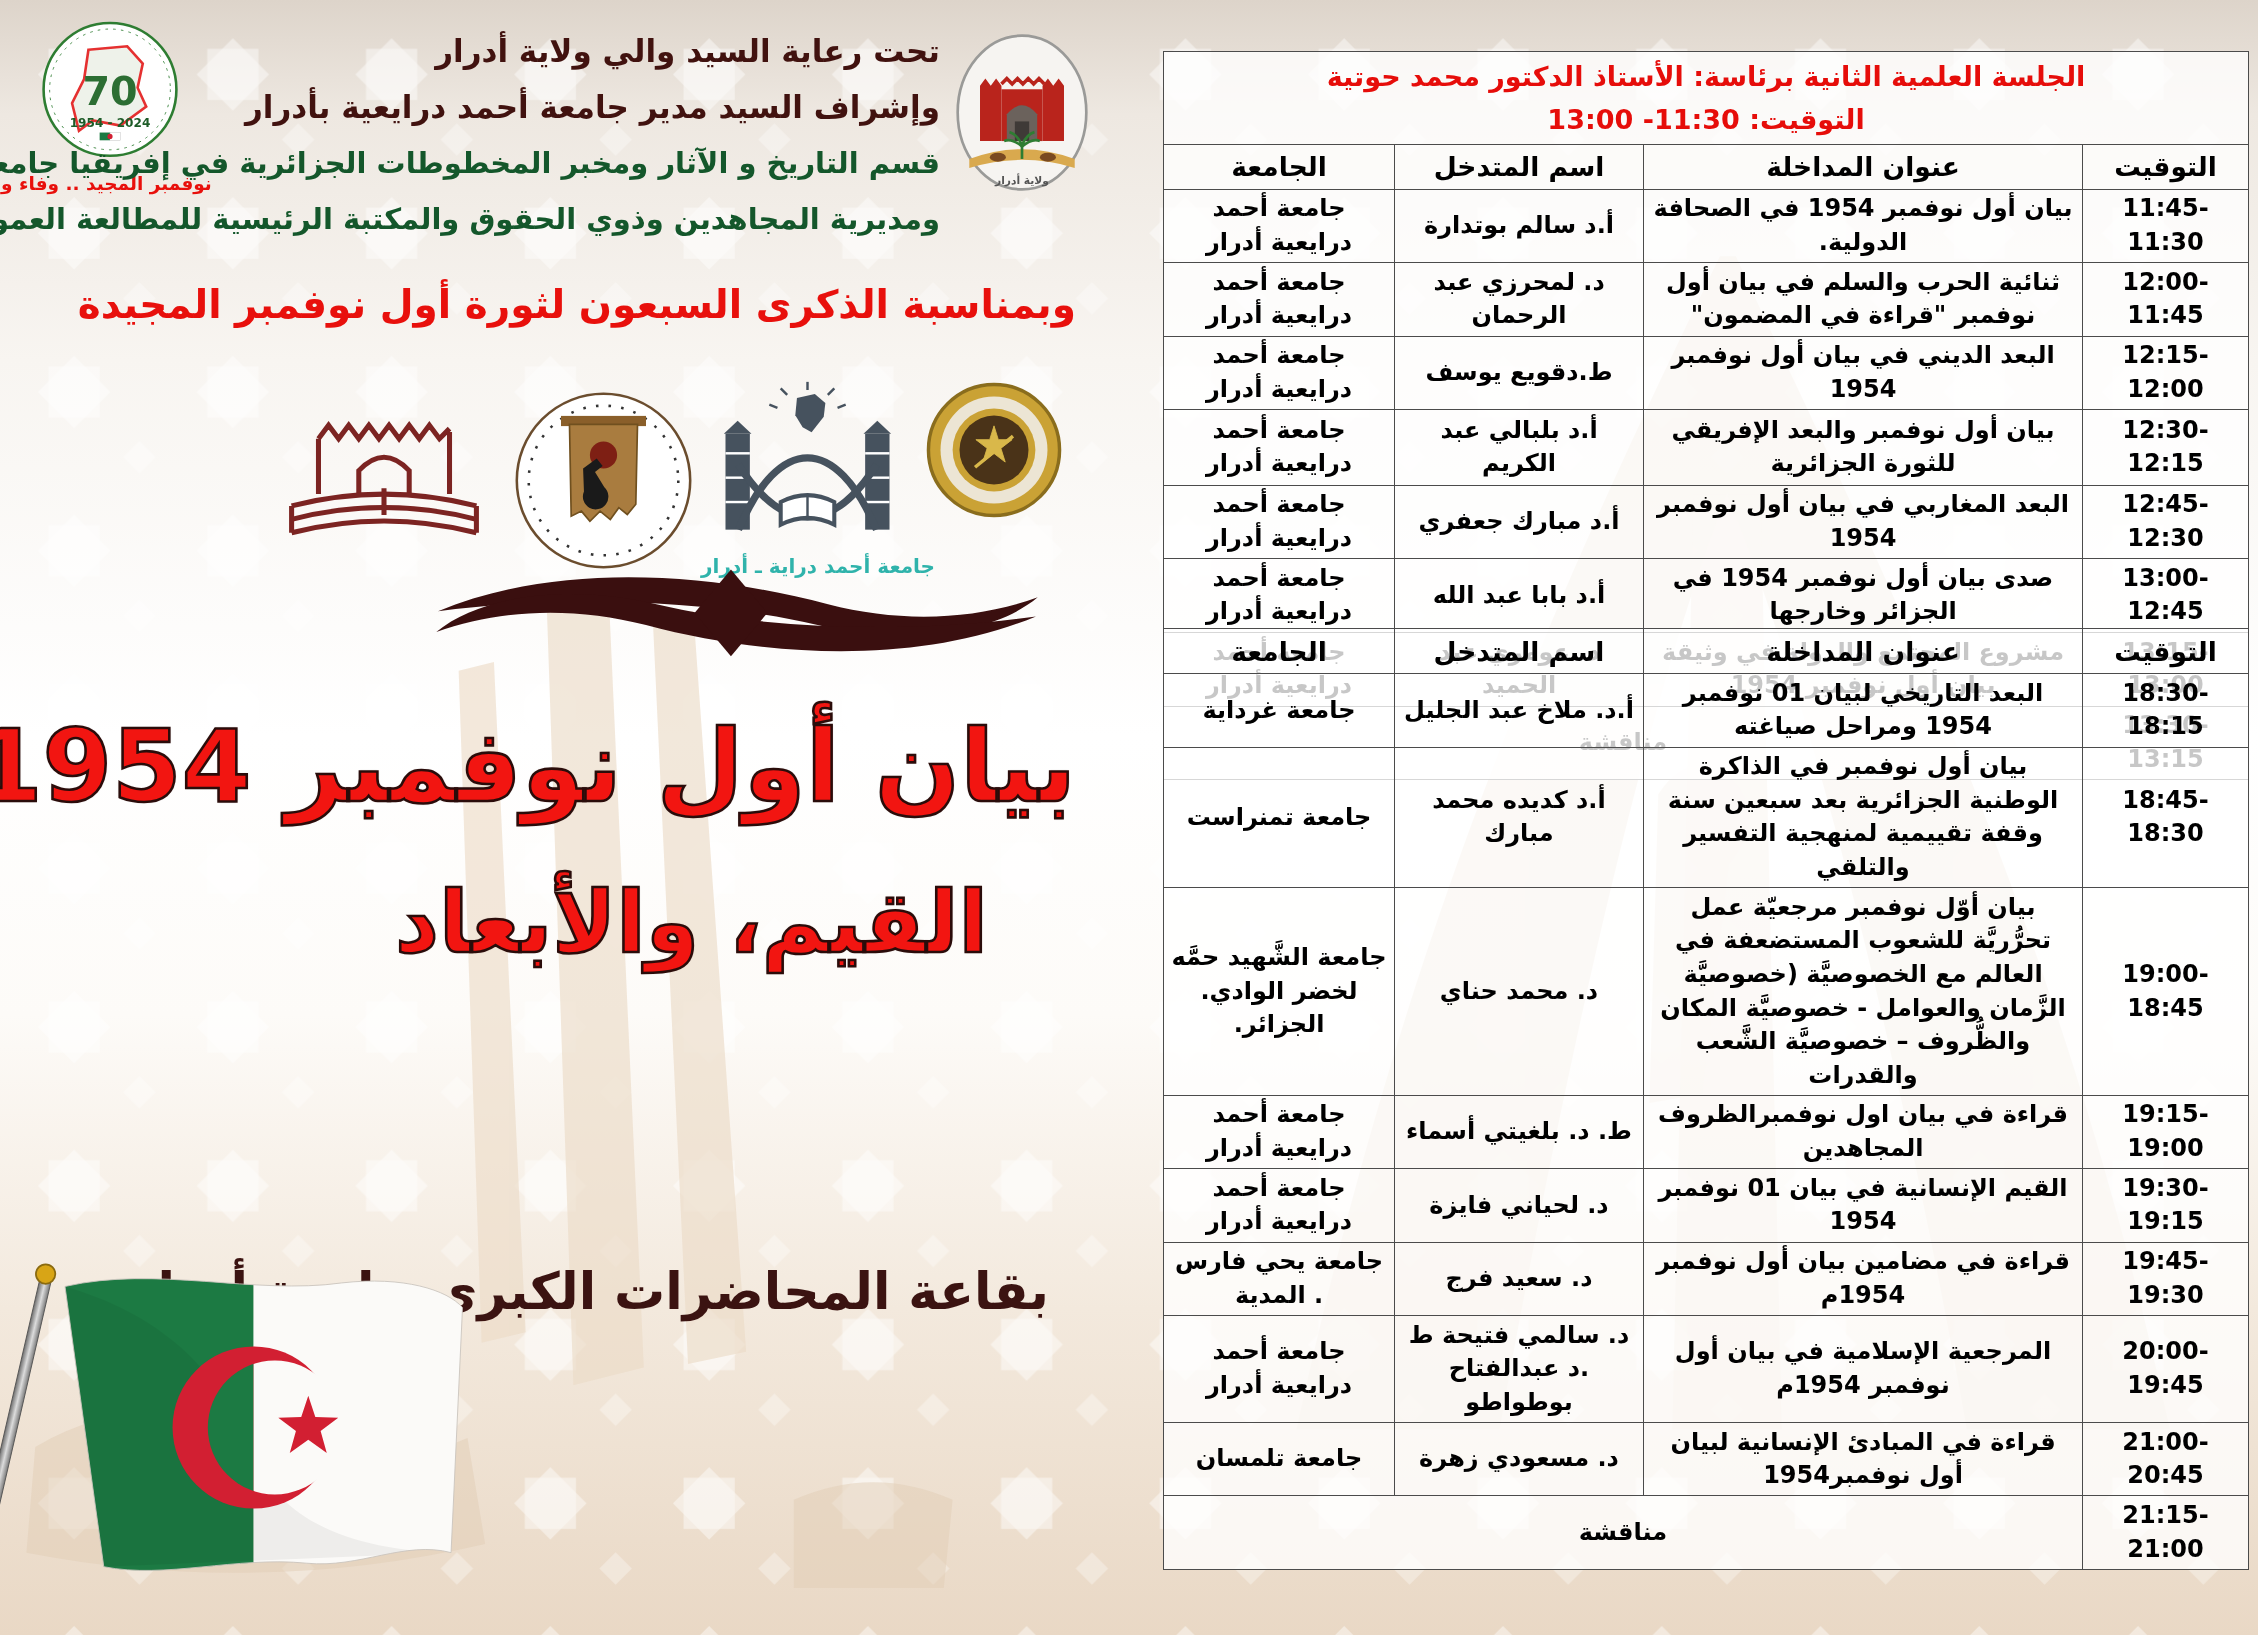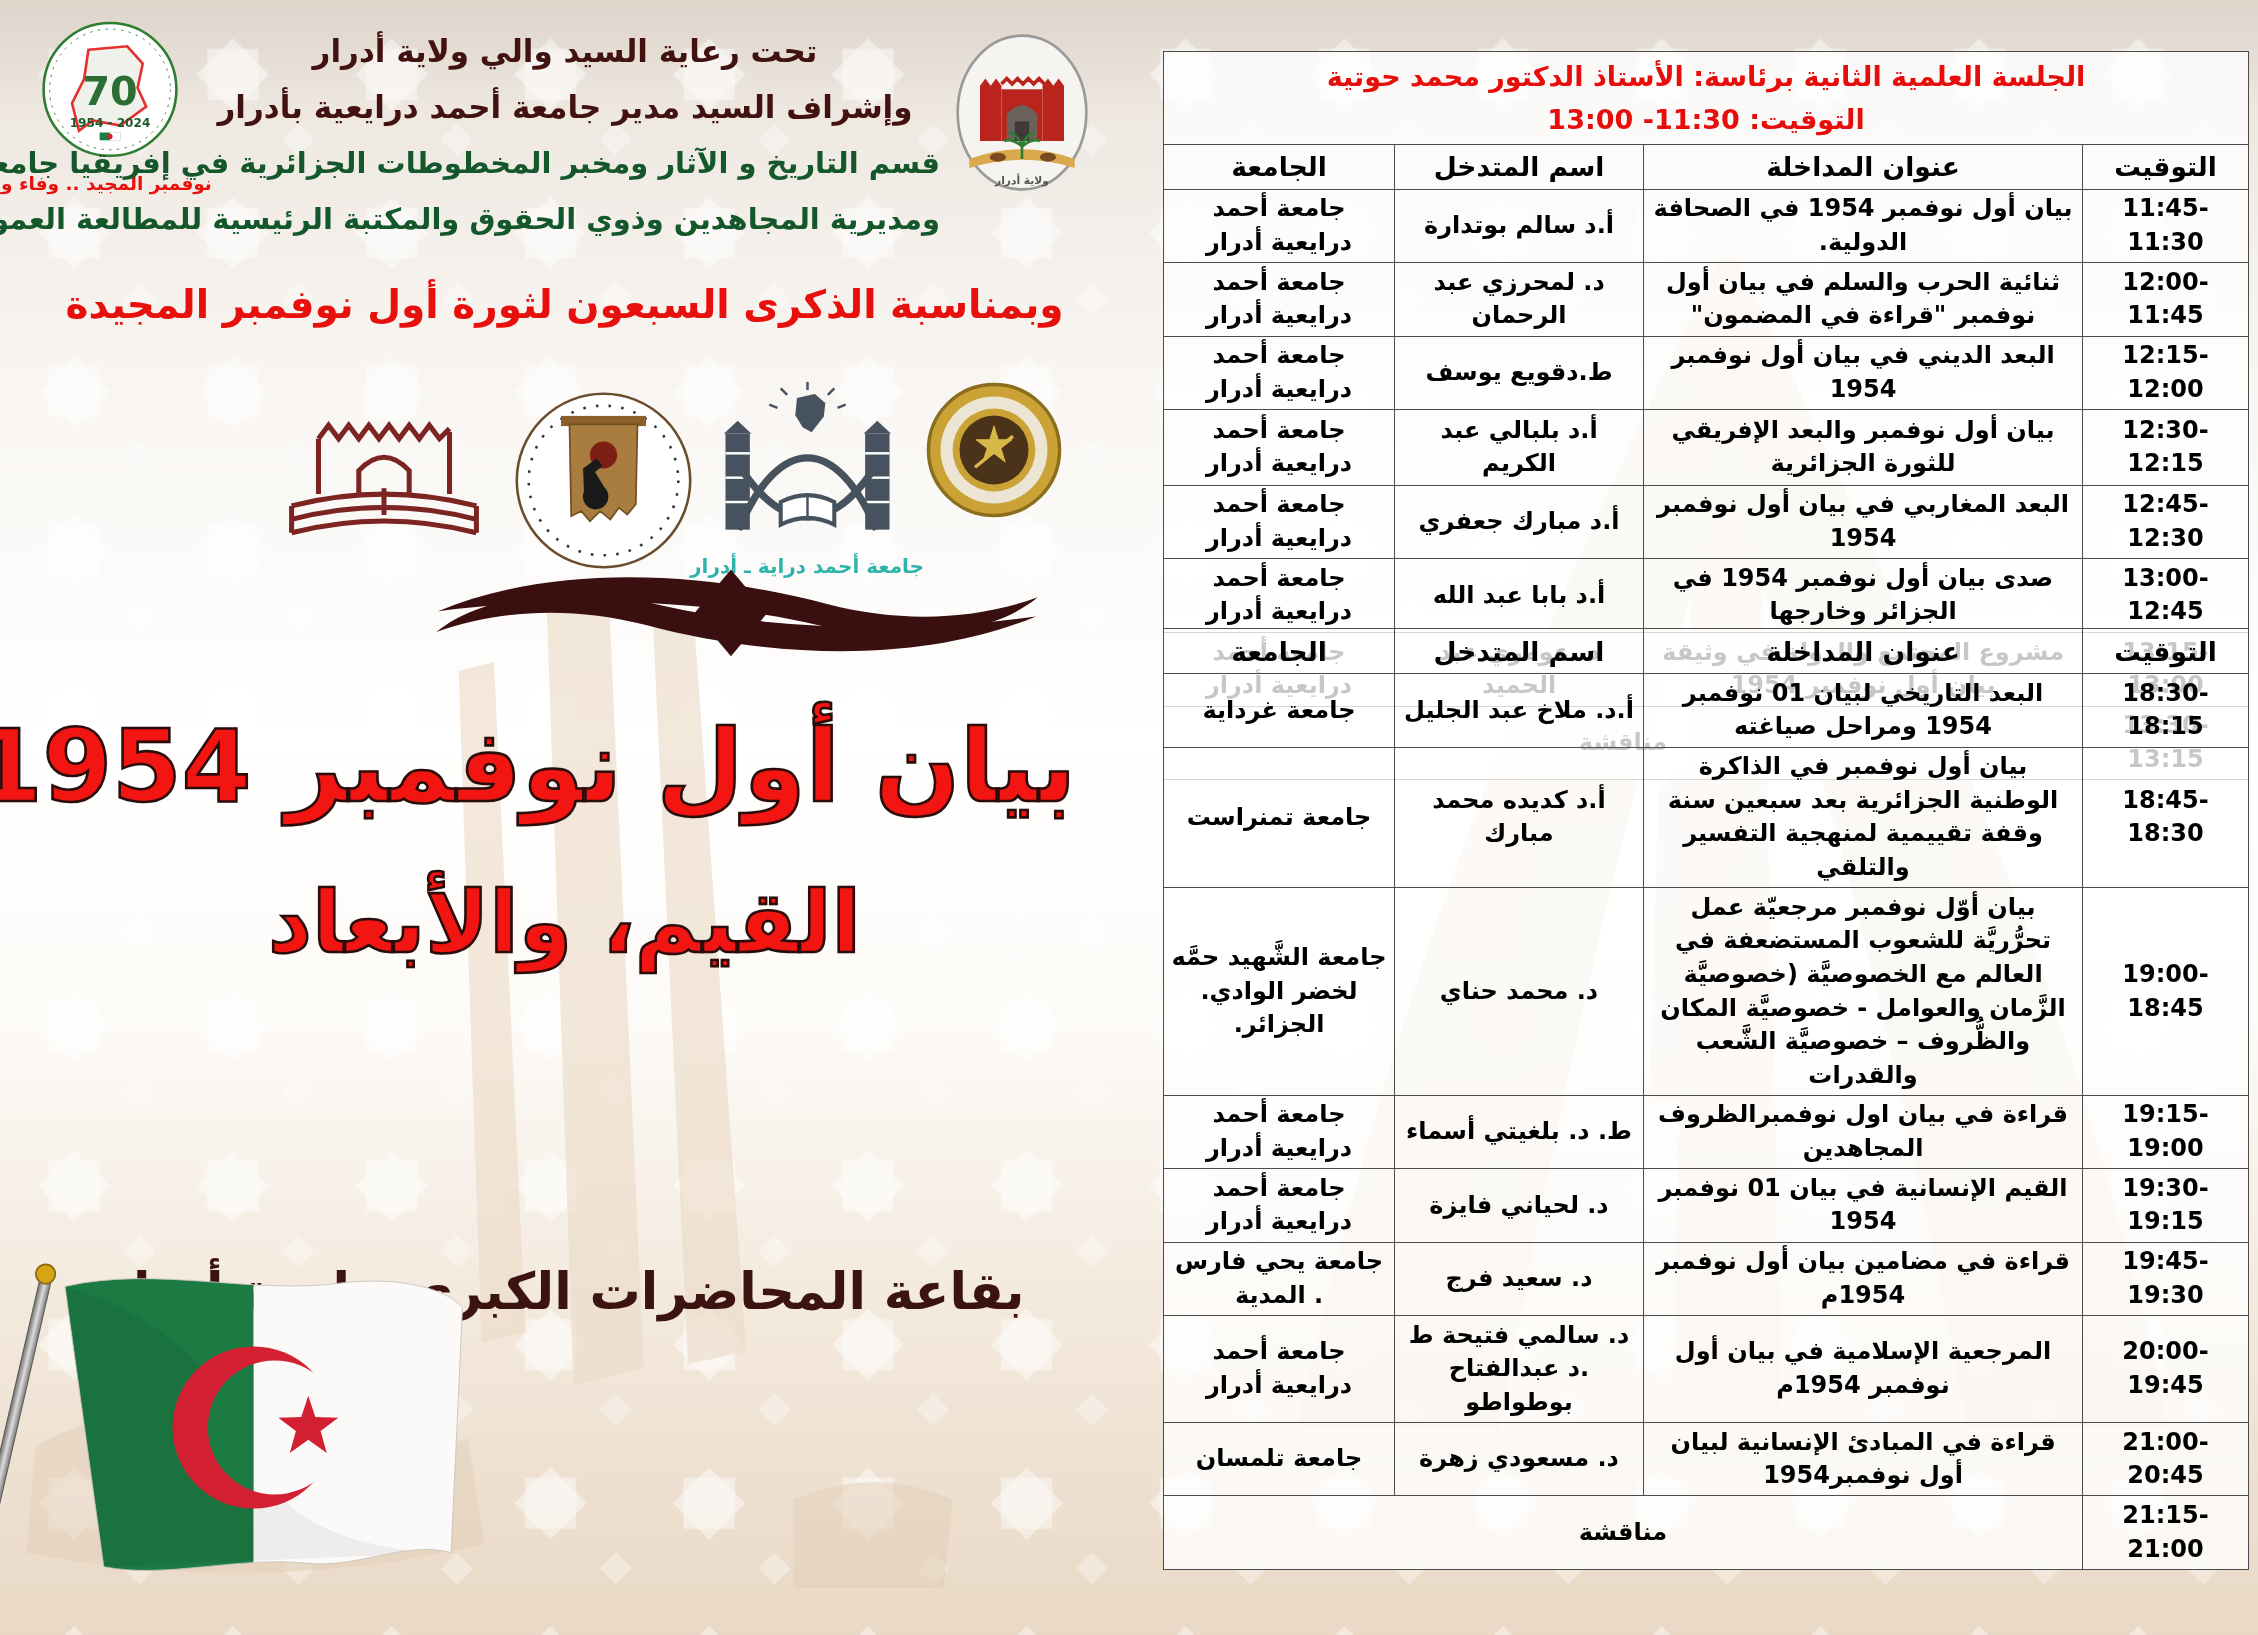--- a/index.html
+++ b/index.html
@@ -3,21 +3,21 @@
 <meta charset="utf-8">
 <style>
   html,body{margin:0;padding:0;background:#ffffff;}
   .page{
     position:relative; width:2258px; height:1636px; overflow:hidden;
     font-family:"DejaVu Sans",sans-serif; direction:rtl;
     background:linear-gradient(180deg,#ddd4ca 0%,#eee8e1 7%,#f8f5f1 22%,#ffffff 45%,#fdfbf8 62%,#f3e9dd 80%,#e9d8c5 100%);
   }
   .bg{position:absolute; inset:0; z-index:0;}
   .abs{position:absolute; z-index:2;}
-  .center{text-align:center;}
+  .center{}
   .nowrap{white-space:nowrap;}
 
   
   .patronage{color:#41120f; font-weight:bold; font-size:31px; line-height:56px;}
   .organizer{color:#14572b; font-weight:bold; font-size:29px; line-height:56px;}
   .occasion{color:#e8100c; font-weight:bold; font-size:39px;}
   .badge-slogan{color:#e8100c; font-weight:bold; font-size:18.5px;}
   .event-intro{color:#10341d; font-weight:bold; font-size:41px;}
   .big-title{
     color:#f21511; font-weight:bold;

